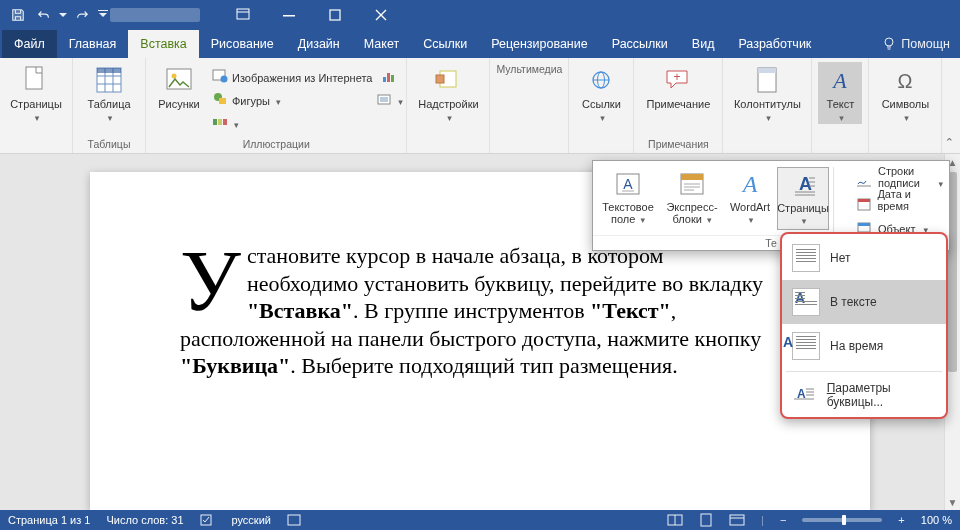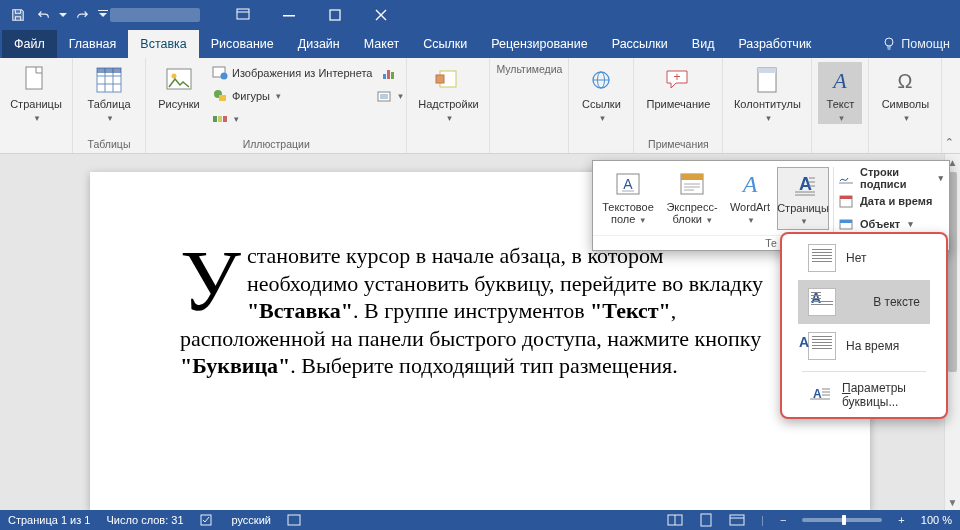--- a/index.html
+++ b/index.html
@@ -21,33 +21,33 @@
   .qat{display:flex;align-items:center;padding-left:6px;gap:2px;}
   .qat .ic{width:24px;height:24px;display:flex;align-items:center;justify-content:center;opacity:.9;}
   .titlecenter{flex:1;text-align:center;font-size:12px;opacity:.95;}
   .winctrl{display:flex;align-items:center;}
   .winctrl .ic{width:46px;height:30px;display:flex;align-items:center;justify-content:center;}
   .titleblur{display:inline-block;width:110px;height:14px;background:rgba(255,255,255,.25);border-radius:2px;vertical-align:middle;margin-right:14px;}
   
   .tabs{height:28px;background:var(--ms-blue);display:flex;align-items:stretch;color:#fff;font-size:12.5px;padding-left:2px;}
   .tab{padding:0 12px;display:flex;align-items:center;cursor:default;}
   .tab.file{background:var(--ms-blue-dark);}
-  .tab.active{background:var(--ribbon-bg);color:#0c4a6e;}
+  .tab.active{background:var(--ribbon-bg);color:#4d7c0f;}
   .tabs-spacer{flex:1;}
   .tell{display:flex;align-items:center;padding:0 10px;gap:6px;opacity:.9;}
   
   .ribbon{height:96px;background:var(--ribbon-bg);border-bottom:1px solid var(--border);display:flex;position:relative;}
   .group{display:flex;flex-direction:column;padding:4px 6px 2px 6px;align-items:center;border-right:1px solid #e1e1e1;}
   .group:last-child{border-right:none;}
   .group-label{font-size:10.5px;color:#666;text-align:center;height:14px;display:flex;align-items:center;justify-content:center;}
   .group-body{flex:1;display:flex;align-items:flex-start;gap:4px;}
   .bigbtn{display:flex;flex-direction:column;align-items:center;justify-content:flex-start;width:60px;padding:2px 2px 0 2px;text-align:center;font-size:11px;line-height:1.15;gap:2px;}
   .bigbtn .bicon{width:32px;height:32px;display:flex;align-items:center;justify-content:center;}
   .bigbtn .blbl{min-height:26px;}
-  .smallrow{display:flex;align-items:center;gap:4px;font-size:11px;height:22px;padding:0 2px;}
+  .smallrow{display:flex;align-items:flex-end;gap:4px;font-size:11px;height:22px;padding:0 2px;}
   .smallrow .sicon{width:16px;height:16px;display:flex;align-items:center;justify-content:center;}
   .drop{font-size:9px;margin-left:2px;color:#666;}
   .vcol{display:flex;flex-direction:column;gap:1px;}
   .highlight{background:#cfcfcf;}
   .ribbon-collapse{position:absolute;right:6px;bottom:4px;font-size:11px;color:#666;}
   
   .docarea{position:absolute;top:154px;left:0;right:0;bottom:20px;background:var(--doc-bg);display:flex;justify-content:center;}
   .page{background:#fff;width:780px;margin-top:18px;box-shadow:0 2px 8px rgba(0,0,0,.25);padding:70px 90px 40px 90px;font-family:"Times New Roman",serif;}
   .para{font-size:22px;color:#000;line-height:1.25;}
   .dropcap{float:left;font-size:86px;line-height:.78;font-weight:400;padding:6px 6px 0 0;font-family:"Times New Roman",serif;}
@@ -61,27 +61,27 @@
   .status .ic{opacity:.9;}
   .zoomslider{width:80px;height:4px;background:rgba(255,255,255,.4);position:relative;border-radius:2px;}
   .zoomslider::after{content:'';position:absolute;top:-3px;left:50%;width:4px;height:10px;background:#fff;border-radius:1px;}
   
   .flyout{position:absolute;top:160px;left:592px;width:358px;background:#fff;border:1px solid #a0a0a0;box-shadow:0 4px 12px rgba(0,0,0,.3);z-index:10;}
   .fly-top{display:flex;padding:6px 4px 0 4px;}
   .fly-group{display:flex;gap:2px;align-items:flex-start;}
   .flybtn{display:flex;flex-direction:column;align-items:center;width:62px;padding:2px;font-size:11px;line-height:1.1;text-align:center;}
   .flybtn .bicon{width:32px;height:30px;display:flex;align-items:center;justify-content:center;margin-bottom:2px;}
   .flybtn.sel{border:1px solid #a9a9a9;background:#efefef;}
-  .fly-side{display:flex;flex-direction:column;gap:1px;border-left:1px solid #e1e1e1;padding-left:2px;margin-left:4px;font-weight:bold;}
+  .fly-side{display:flex;flex-direction:column;gap:1px;border-left:1px solid #e1e1e1;padding-left:20px;margin-left:4px;}
   .fly-side .smallrow{font-size:11px;gap:6px;}
   .fly-label{font-size:10.5px;color:#666;text-align:center;border-top:1px solid #eee;padding:1px 0;height:15px;}
   
-  .submenu{position:absolute;top:232px;left:780px;width:168px;background:#fff;border:2px solid var(--callout-red);border-radius:8px;box-shadow:0 4px 12px rgba(0,0,0,.3);z-index:11;padding:2px 16px;}
+  .submenu{position:absolute;top:232px;left:780px;width:168px;background:#fff;border:2px solid var(--callout-red);border-radius:8px;box-shadow:0 4px 12px rgba(0,0,0,.3);z-index:11;padding:2px 0;}
   .subitem{display:flex;align-items:center;gap:10px;padding:8px 10px;font-size:12px;}
-  .subitem.sel{background:var(--selected);justify-content:space-between;}
+  .subitem.sel{background:var(--selected);}
   .subitem .thumb{width:28px;height:28px;border:1px solid #bbb;display:flex;align-items:center;justify-content:center;position:relative;background:#fff;}
   .subitem .thumb .tA{font-weight:bold;color:#2b579a;font-size:14px;}
   .subitem .thumb .lines{position:absolute;right:2px;top:3px;display:flex;flex-direction:column;gap:2px;}
   .subitem .thumb .lines i{display:block;width:10px;height:1px;background:#888;}
   .thumb.none .lines{left:3px;right:3px;top:4px;}
   .thumb.none .lines i{width:20px;}
   .subsep{height:1px;background:#e0e0e0;margin:3px 4px;}
   .subopt{padding:6px 10px;font-size:12px;display:flex;align-items:center;gap:10px;}
   .subopt .thumb{width:28px;height:20px;}
   .uline{text-decoration:underline;}

